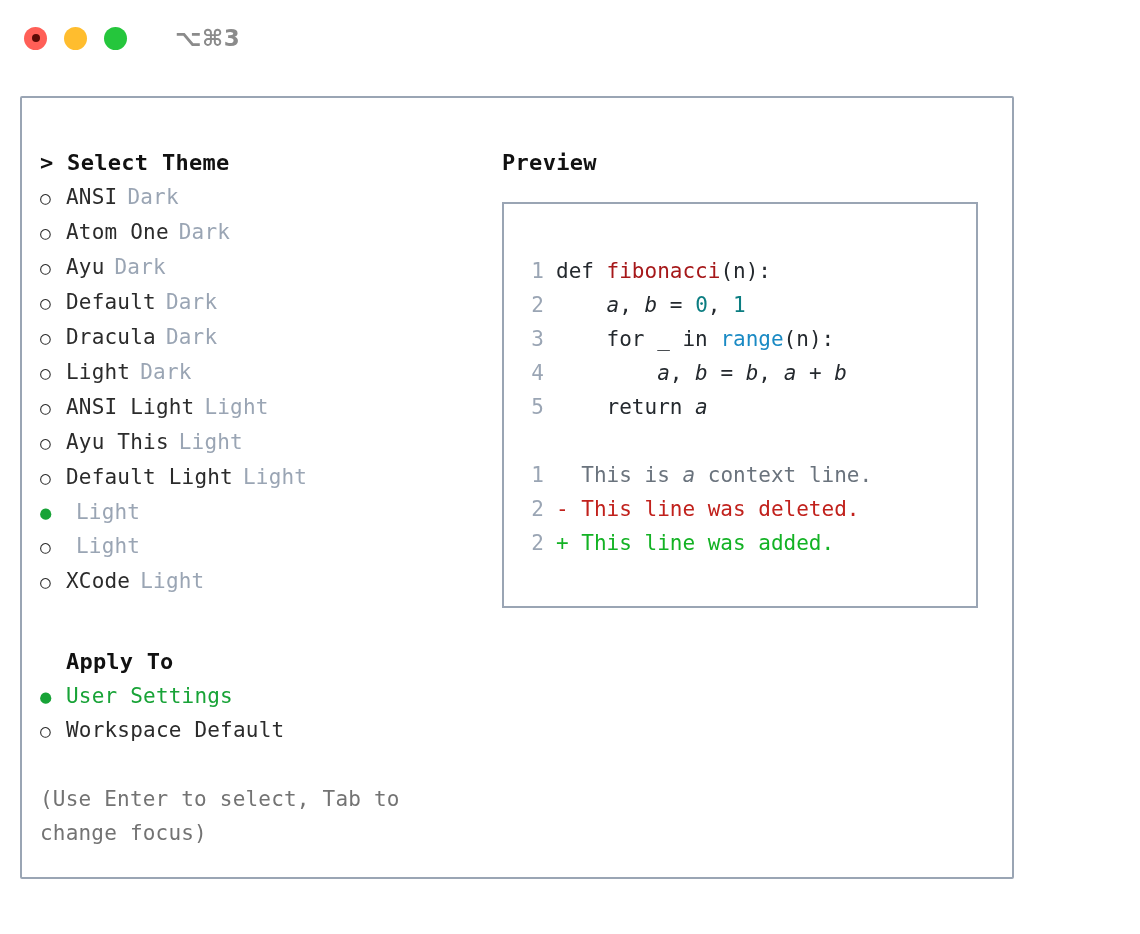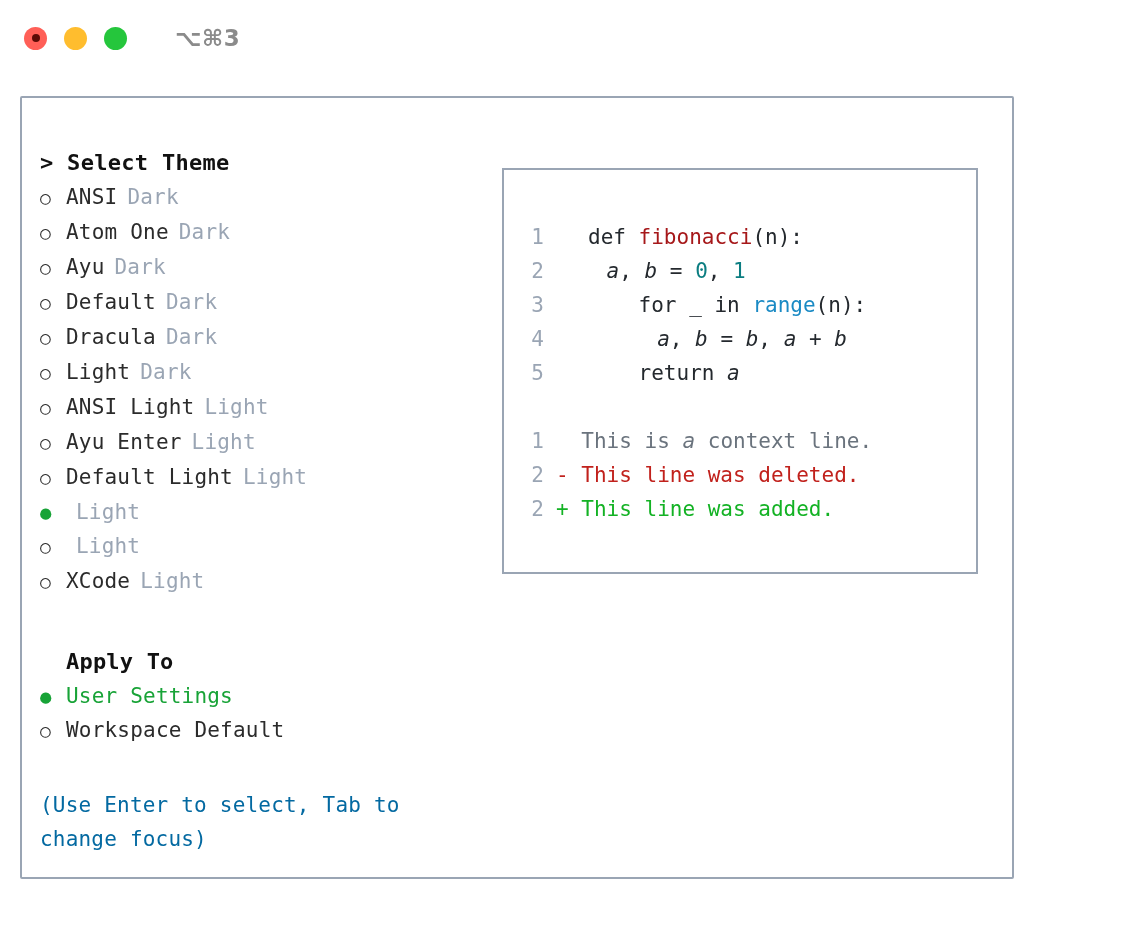--- a/index.html
+++ b/index.html
@@ -126,25 +126,24 @@
     line-height: 34px;
     padding-left: 26px;
     letter-spacing: 0.2px;
   }
 
   .spacer-lg { height: 46px; }
   .spacer-md { height: 34px; }
 
   .hint {
     font-size: 21px;
-    color: #0369a1;
+    color: #737373;
     line-height: 34px;
     width: 410px;
     letter-spacing: 0.2px;
-    margin-top: 6px;
   }
 
   
   .right-col {
     padding-left: 20px;
   }
   .preview-label {
     font-size: 22px;
     font-weight: 700;
     color: #111111;
@@ -169,21 +168,21 @@
   }
   .lineno {
     width: 34px;
     flex: 0 0 34px;
     text-align: right;
     color: #9aa5b4;
     padding-right: 12px;
   }
   .code-text { color: #24292e; }
 
-  .tok-def      { color: #24292e; margin-left: 32px; }
+  .tok-def      { color: #24292e; }
   .tok-func     { color: #a6181a; }
   .tok-var      { color: #24292e; font-style: italic; }
   .tok-num      { color: #0b7d81; }
   .tok-builtin  { color: #1a8ac4; }
   .tok-punct    { color: #24292e; }
 
   .diff-gap { height: 34px; }
   .diff-ctx { color: #6a737d; }
   .diff-ctx .ital { font-style: italic; }
   .diff-del { color: #c1211c; }
@@ -213,21 +212,21 @@
         <div class="section-title">&gt; Select Theme</div>
 
         <div id="theme-list">
             <div class="opt-row"><span class="bullet">○</span><span class="opt-name">ANSI</span><span class="opt-tag">Dark</span></div>
             <div class="opt-row"><span class="bullet">○</span><span class="opt-name">Atom One</span><span class="opt-tag">Dark</span></div>
             <div class="opt-row"><span class="bullet">○</span><span class="opt-name">Ayu</span><span class="opt-tag">Dark</span></div>
             <div class="opt-row"><span class="bullet">○</span><span class="opt-name">Default</span><span class="opt-tag">Dark</span></div>
             <div class="opt-row"><span class="bullet">○</span><span class="opt-name">Dracula</span><span class="opt-tag">Dark</span></div>
             <div class="opt-row"><span class="bullet">○</span><span class="opt-name">Light</span><span class="opt-tag">Dark</span></div>
             <div class="opt-row"><span class="bullet">○</span><span class="opt-name">ANSI Light</span><span class="opt-tag">Light</span></div>
-            <div class="opt-row"><span class="bullet">○</span><span class="opt-name">Ayu Enter</span><span class="opt-tag">Light</span></div>
+            <div class="opt-row"><span class="bullet">○</span><span class="opt-name">Ayu This</span><span class="opt-tag">Light</span></div>
             <div class="opt-row"><span class="bullet">○</span><span class="opt-name">Default Light</span><span class="opt-tag">Light</span></div>
             <div class="opt-row selected"><span class="bullet sel">●</span><span class="opt-tag">Light</span></div>
             <div class="opt-row"><span class="bullet">○</span><span class="opt-tag">Light</span></div>
             <div class="opt-row"><span class="bullet">○</span><span class="opt-name">XCode</span><span class="opt-tag">Light</span></div>
           </div>
 
         <div class="spacer-lg"></div>
 
         <div class="group-head">Apply To</div>
 
@@ -235,20 +234,21 @@
             <div class="opt-row selected"><span class="bullet sel">●</span><span class="opt-name">User Settings</span></div>
             <div class="opt-row"><span class="bullet">○</span><span class="opt-name">Workspace Default</span></div>
           </div>
 
         <div class="spacer-md"></div>
 
         <div class="hint">(Use Enter to select, Tab to change focus)</div>
       </div>
 
       <div class="right-col">
+        <div class="preview-label">Preview</div>
 
         <div class="preview-box">
           <div id="code-block">
               <div class="code-line"><span class="lineno">1</span><span class="code-text"><span class="tok-def">def </span><span class="tok-func">fibonacci</span><span class="tok-punct">(n):</span></span></div>
               <div class="code-line"><span class="lineno">2</span><span class="code-text"><span class="tok-punct">    </span><span class="tok-var">a</span><span class="tok-punct">, </span><span class="tok-var">b</span><span class="tok-punct"> = </span><span class="tok-num">0</span><span class="tok-punct">, </span><span class="tok-num">1</span></span></div>
               <div class="code-line"><span class="lineno">3</span><span class="code-text"><span class="tok-def">    for _ in </span><span class="tok-builtin">range</span><span class="tok-punct">(n):</span></span></div>
               <div class="code-line"><span class="lineno">4</span><span class="code-text"><span class="tok-punct">        </span><span class="tok-var">a</span><span class="tok-punct">, </span><span class="tok-var">b</span><span class="tok-punct"> = </span><span class="tok-var">b</span><span class="tok-punct">, </span><span class="tok-var">a</span><span class="tok-punct"> + </span><span class="tok-var">b</span></span></div>
               <div class="code-line"><span class="lineno">5</span><span class="code-text"><span class="tok-def">    return </span><span class="tok-var">a</span></span></div>
             </div>
           <div class="diff-gap"></div>

